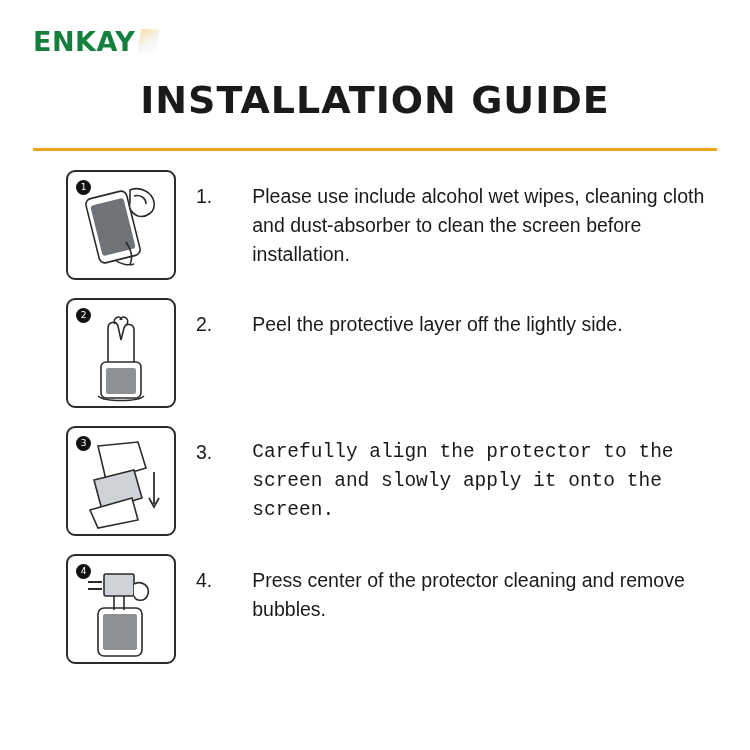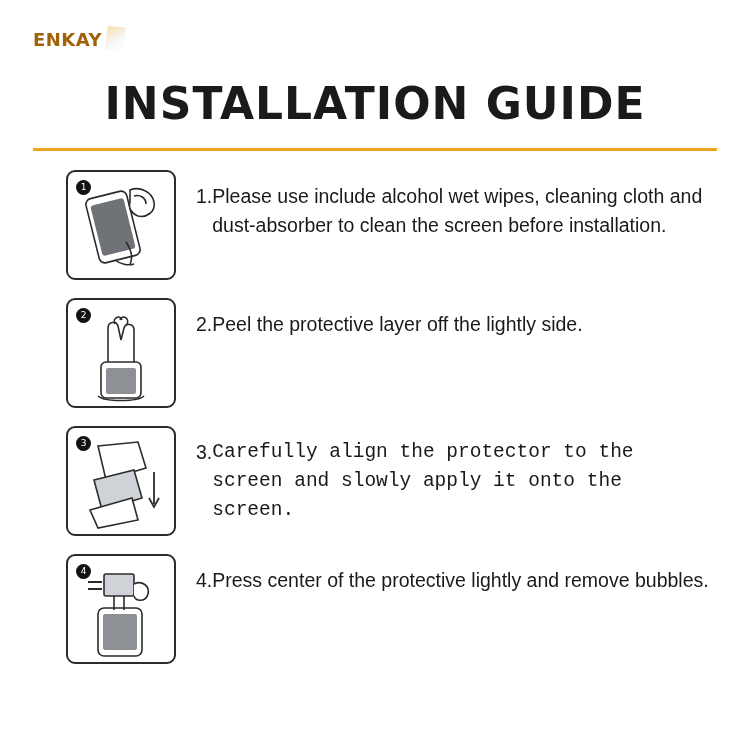--- a/index.html
+++ b/index.html
@@ -24,43 +24,43 @@
 
   
   .brand {
     position: absolute;
     left: 33px;
     top: 26px;
     display: flex;
     align-items: center;
   }
   .brand-text {
-    font-size: 18px;
+    font-size: 27px;
     font-weight: bold;
     letter-spacing: 0.5px;
-    color: #a16207;
+    color: #15803d;
     font-family: "DejaVu Sans", sans-serif;
   }
   .brand-mark {
     width: 22px;
     height: 26px;
     margin-left: 2px;
     background: linear-gradient(150deg, #f7c873 0%, #f2f2f2 55%, #ffffff 100%);
     opacity: 0.65;
     clip-path: polygon(18% 0%, 100% 6%, 86% 100%, 0% 92%);
   }
 
   
   .title {
     position: absolute;
     left: 0;
     right: 0;
     top: 78px;
     text-align: center;
-    font-size: 44px;
+    font-size: 38px;
     font-weight: bold;
     letter-spacing: 1px;
     color: #1a1a1a;
     font-family: "DejaVu Sans", sans-serif;
   }
   .rule {
     position: absolute;
     left: 33px;
     right: 33px;
     top: 148px;
@@ -119,20 +119,21 @@
     line-height: 29px;
     color: #1a1a1a;
     font-family: "Liberation Sans", sans-serif;
     display: flex;
   }
   .step-num {
     flex: 0 0 auto;
   }
   .step-body {
     flex: 1 1 auto;
+    margin-left: 40px;
   }
   .step-3 .step-body { text-indent: 0; font-family: Liberation Mono, monospace; }
 </style>
 </head>
 <body>
 
 <div class="page">
 
   <div class="brand">
     <span class="brand-text">ENKAY</span>
@@ -215,18 +216,18 @@
             <path d="M46 40 L46 54"></path>
             <path d="M56 40 L56 54"></path>
             <path d="M20 26 L34 26" stroke-width="1.8"></path>
             <path d="M20 33 L34 33" stroke-width="1.8"></path>
             <path d="M66 28 C74 24, 82 30, 80 38 C78 46, 68 46, 66 40" fill="#ffffff"></path>
           </g>
         </svg>
       </div>
       <div class="step-text">
         <span class="step-num">4.</span>
-        <span class="step-body">Press center of the protective lightly and remove bubbles.</span>
+        <span class="step-body">Press center of the protector cleaning and remove bubbles.</span>
       </div>
     </div>
 
   </div>
 </div>
 
 </body></html>

